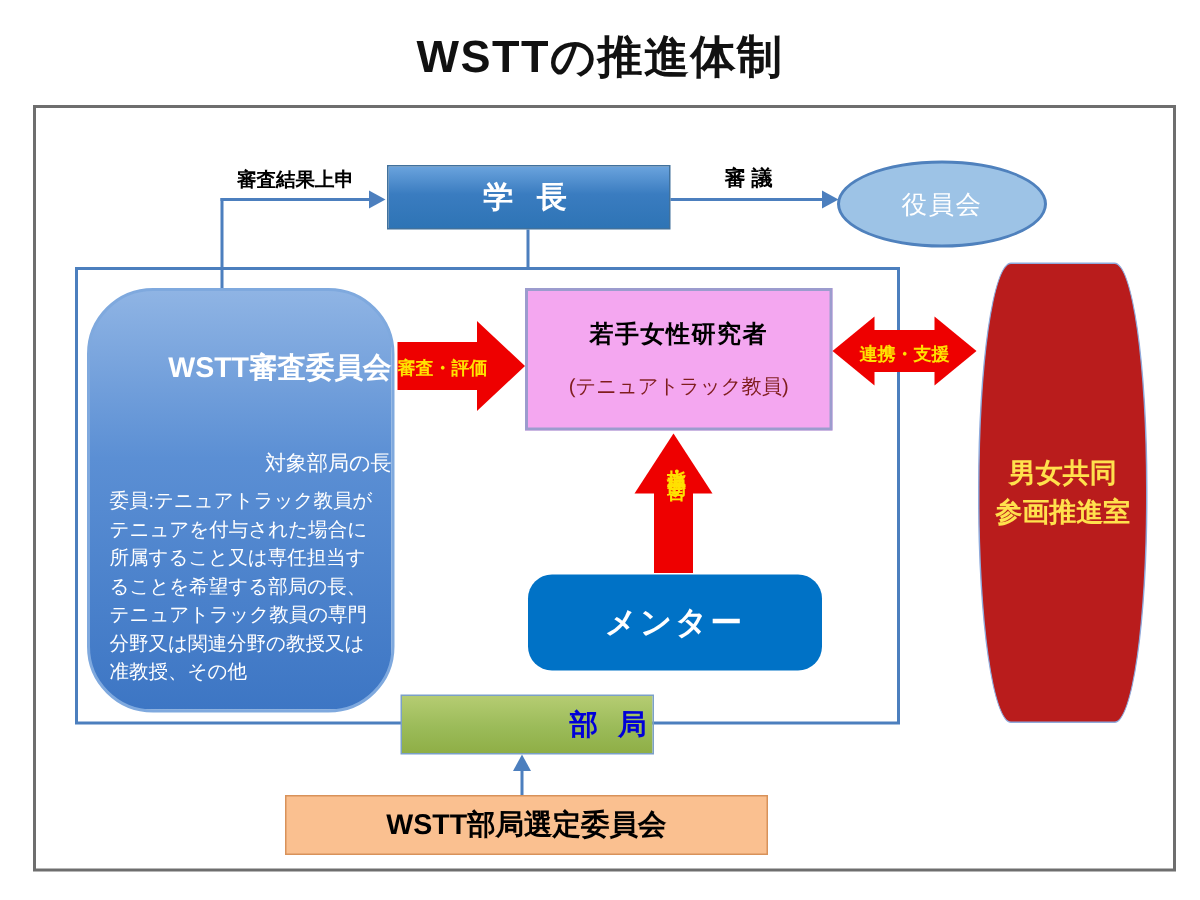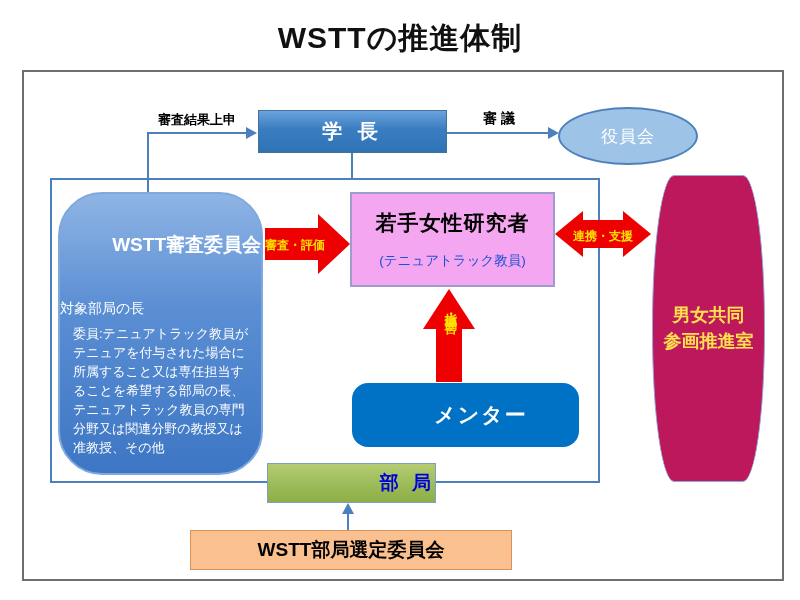--- a/index.html
+++ b/index.html
@@ -25,33 +25,33 @@
   .board{left:558px;top:107px;width:140px;height:58px;border-radius:50%;
     background:#9dc3e6;border:2px solid #4f81bd;box-sizing:border-box;color:#fff;
     font-size:17px;display:flex;align-items:center;justify-content:center;letter-spacing:1px;}
 
   .small-label{color:#000;font-weight:700;font-size:13px;white-space:nowrap;}
 
   .committee{left:58px;top:192px;width:205px;height:283px;box-sizing:border-box;border-radius:44px;
     background:linear-gradient(180deg,#8fb4e4 0%,#5b8fd4 40%,#3d76c4 100%);
     border:2px solid #7fa9de;color:#fff;}
   .committee-title{left:0;top:38px;width:100%;text-align:right;font-size:19px;font-weight:700;}
-  .committee-sub{left:0;top:106px;width:100%;text-align:left;font-size:14px;}
+  .committee-sub{left:0;top:106px;width:100%;text-align:right;font-size:14px;}
   .committee-body{left:13px;top:130px;width:178px;font-size:13px;line-height:19px;text-align:left;}
 
   .researcher{left:350px;top:192px;width:205px;height:95px;box-sizing:border-box;background:#f4a7f0;
     border:2px solid #9c9cce;display:flex;flex-direction:column;align-items:center;justify-content:center;}
-  .researcher-title{font-size:21px;font-weight:700;color:#000;letter-spacing:1px;}
-  .researcher-sub{font-size:13.5px;color:#1d4ed8;margin-top:15px;}
+  .researcher-title{font-size:16px;font-weight:700;color:#000;letter-spacing:1px;}
+  .researcher-sub{font-size:13.5px;color:#7f1d1d;margin-top:15px;}
 
   .mentor{left:352px;top:383px;width:196px;height:64px;background:#0072c6;border-radius:16px;
     color:#fff;font-size:21px;font-weight:700;letter-spacing:2px;
-    display:flex;align-items:center;justify-content:center;padding-left:31px;}
+    display:flex;align-items:center;justify-content:center;}
 
-  .office{left:652px;top:175px;width:113px;height:307px;box-sizing:border-box;background:#be185d;
+  .office{left:652px;top:175px;width:113px;height:307px;box-sizing:border-box;background:#b91c1c;
     border:1.5px solid #8faadc;border-radius:22px / 150px;color:#ffe14d;font-weight:700;font-size:18px;
     display:flex;flex-direction:column;align-items:center;justify-content:center;line-height:1.4;z-index:3;}
 
   .bureau{left:267px;top:463px;width:169px;height:40px;box-sizing:border-box;
     background:linear-gradient(180deg,#b5cc72 0%,#9bbb59 55%,#8fae46 100%);
     border:1.5px solid #7ba0c8;color:#0000d8;font-size:19px;font-weight:700;letter-spacing:4px;
     display:flex;align-items:center;justify-content:flex-end;z-index:4;}
 
   .selection{left:190px;top:530px;width:322px;height:40px;box-sizing:border-box;background:#fac090;
     border:1.5px solid #d8925a;color:#000;font-size:19px;font-weight:700;

